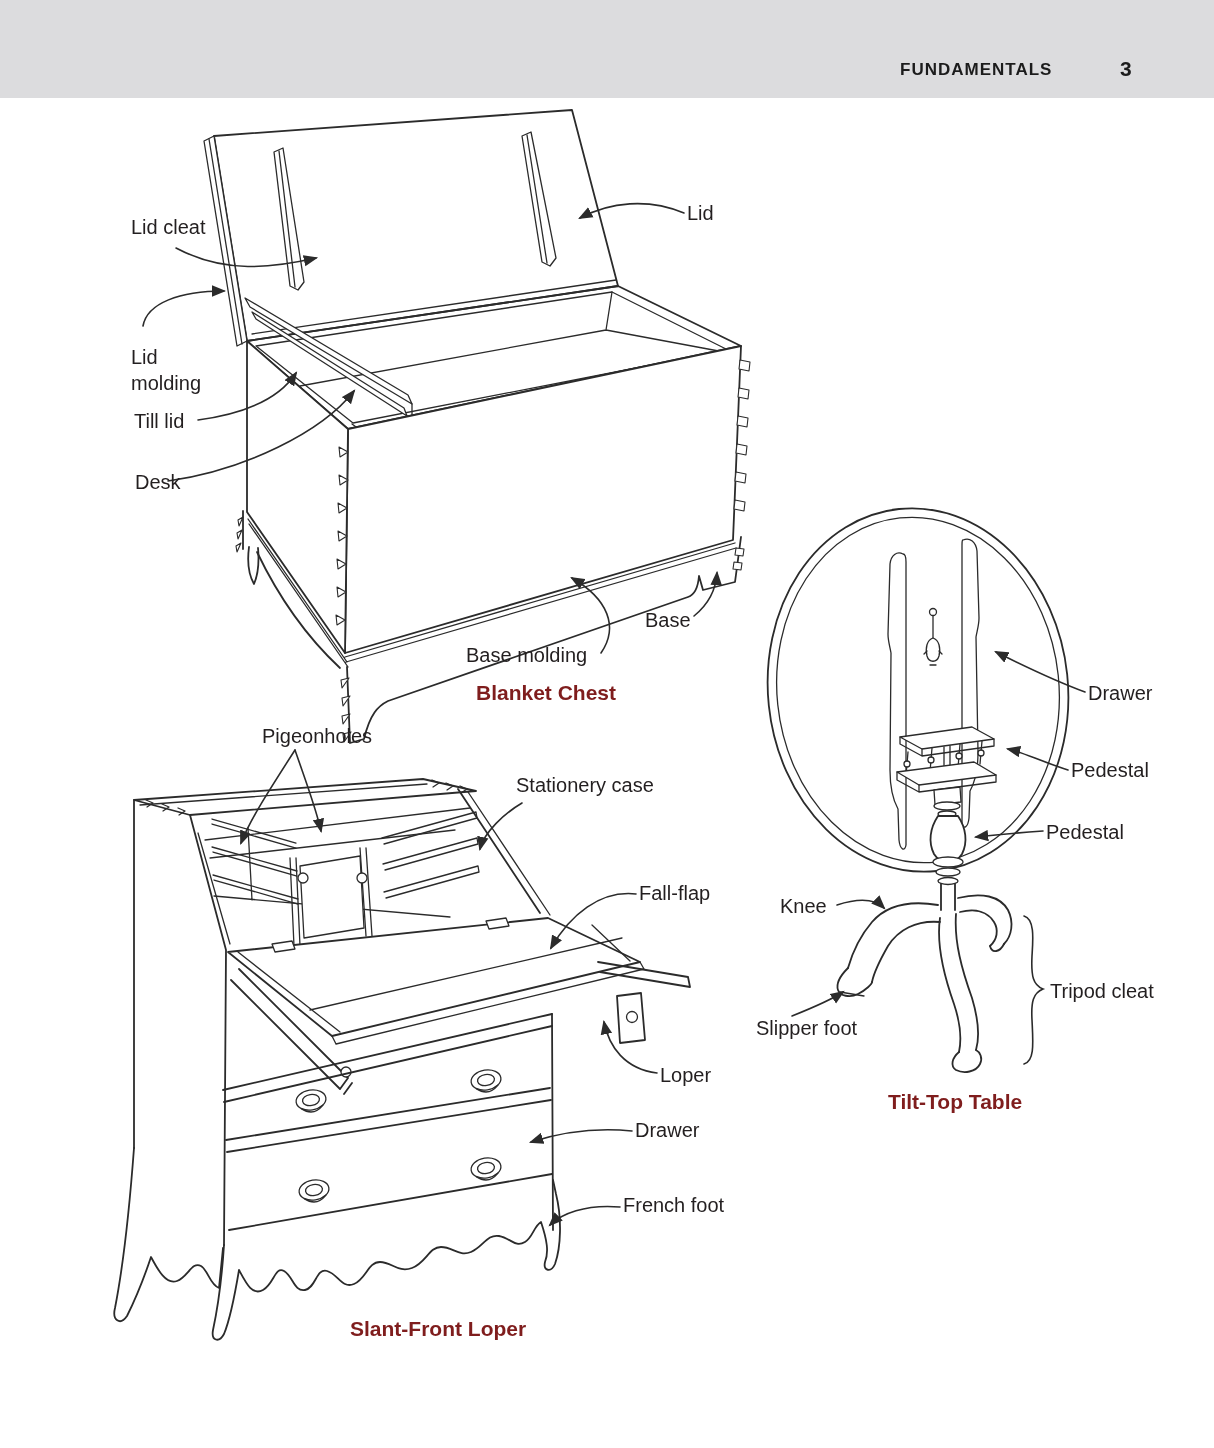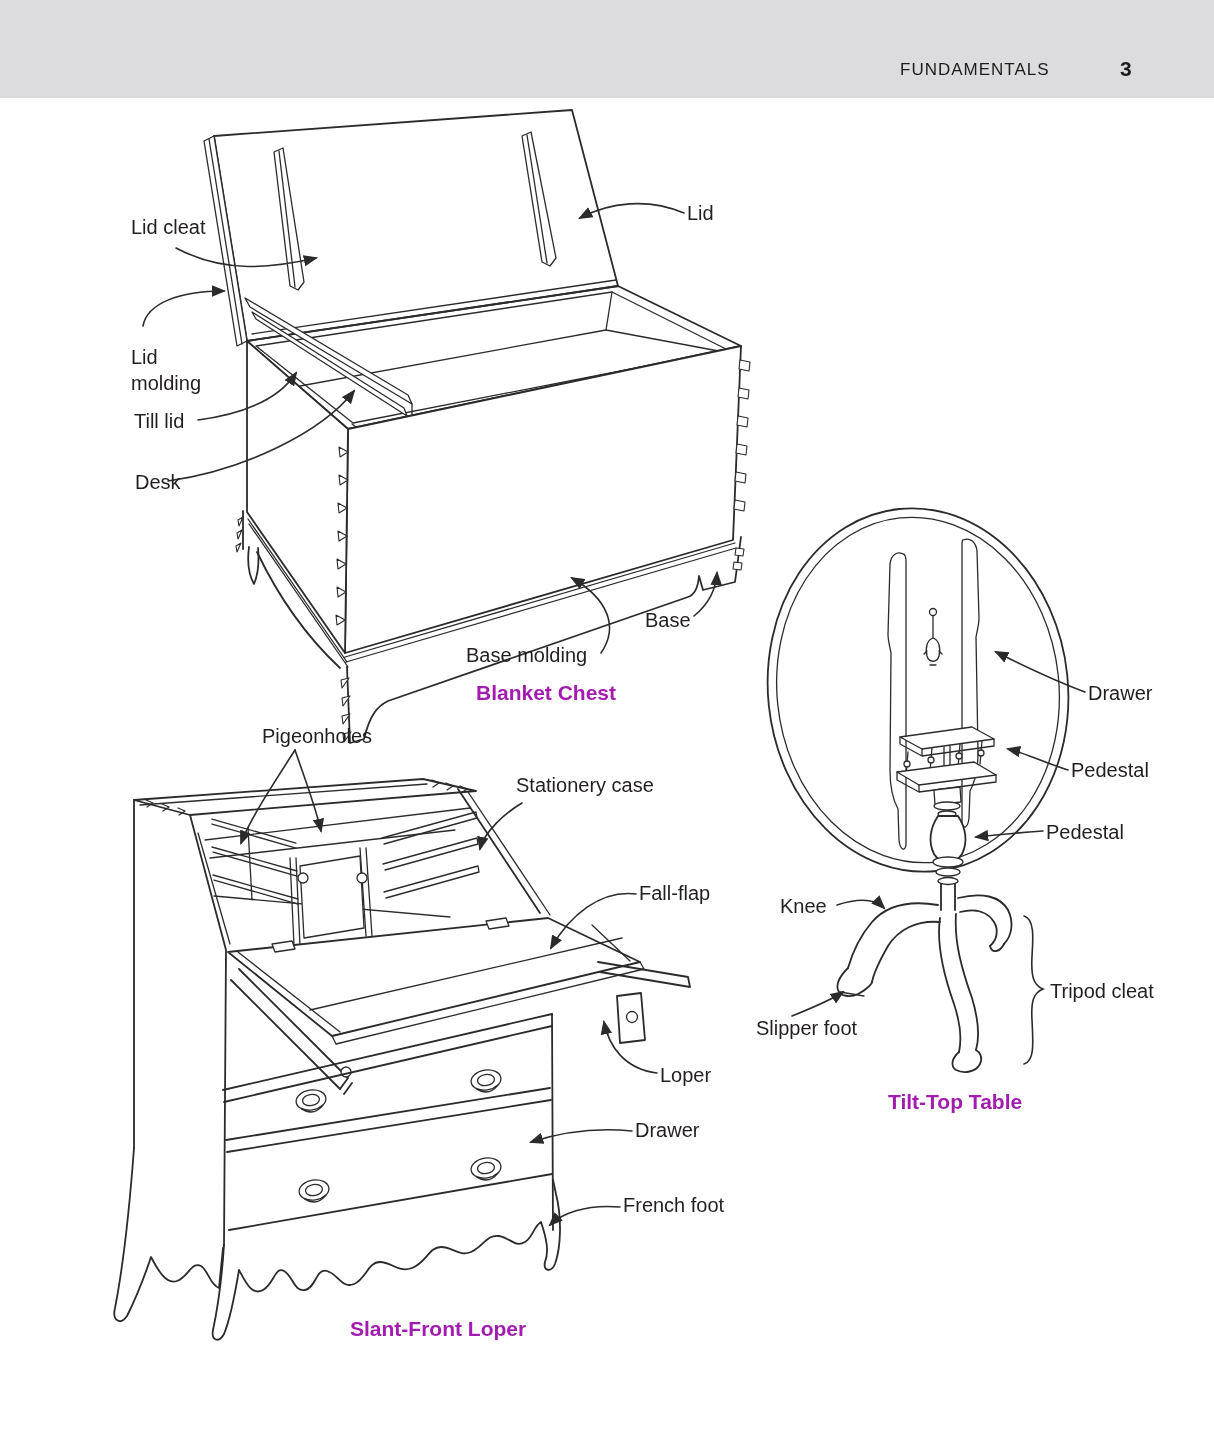--- a/index.html
+++ b/index.html
@@ -8,32 +8,32 @@
     background:#ffffff;
     font-family:"Liberation Sans", sans-serif;
     color:#231f20;
   }
   .header-band{
     position:absolute;left:0;top:0;width:1214px;height:98px;
     background:#dcdcde;
   }
   .header-title{
     position:absolute;left:900px;top:60px;
-    font-size:17px;font-weight:normal;letter-spacing:1px;color:#1c1c1c;
+    font-size:17px;font-weight:bold;letter-spacing:1px;color:#1c1c1c;
   }
   .page-number{
     position:absolute;left:1120px;top:57px;
     font-size:21px;font-weight:bold;color:#1c1c1c;
   }
   .lbl{
     position:absolute;font-size:20px;line-height:1.32;color:#231f20;white-space:nowrap;
   }
   .lbl.wrap{white-space:normal;}
   .cap{
-    position:absolute;font-size:21px;font-weight:bold;color:#a21caf;white-space:nowrap;text-align:center;
+    position:absolute;font-size:21px;font-weight:bold;color:#7f1d1d;white-space:nowrap;text-align:center;
   }
   svg{position:absolute;left:0;top:0;}
   .ln{fill:none;stroke:#2b2b2b;stroke-width:1.8;stroke-linejoin:round;stroke-linecap:round;}
   .ln2{fill:none;stroke:#2b2b2b;stroke-width:1.3;stroke-linejoin:round;stroke-linecap:round;}
   .face{fill:#ffffff;stroke:#2b2b2b;stroke-width:1.8;stroke-linejoin:round;}
   .face2{fill:#ffffff;stroke:#2b2b2b;stroke-width:1.3;stroke-linejoin:round;}
   .pin{fill:#ffffff;stroke:#2b2b2b;stroke-width:1.1;stroke-linejoin:round;}
   .arrow{fill:none;stroke:#2b2b2b;stroke-width:1.6;stroke-linecap:round;}
 </style>
 </head>

